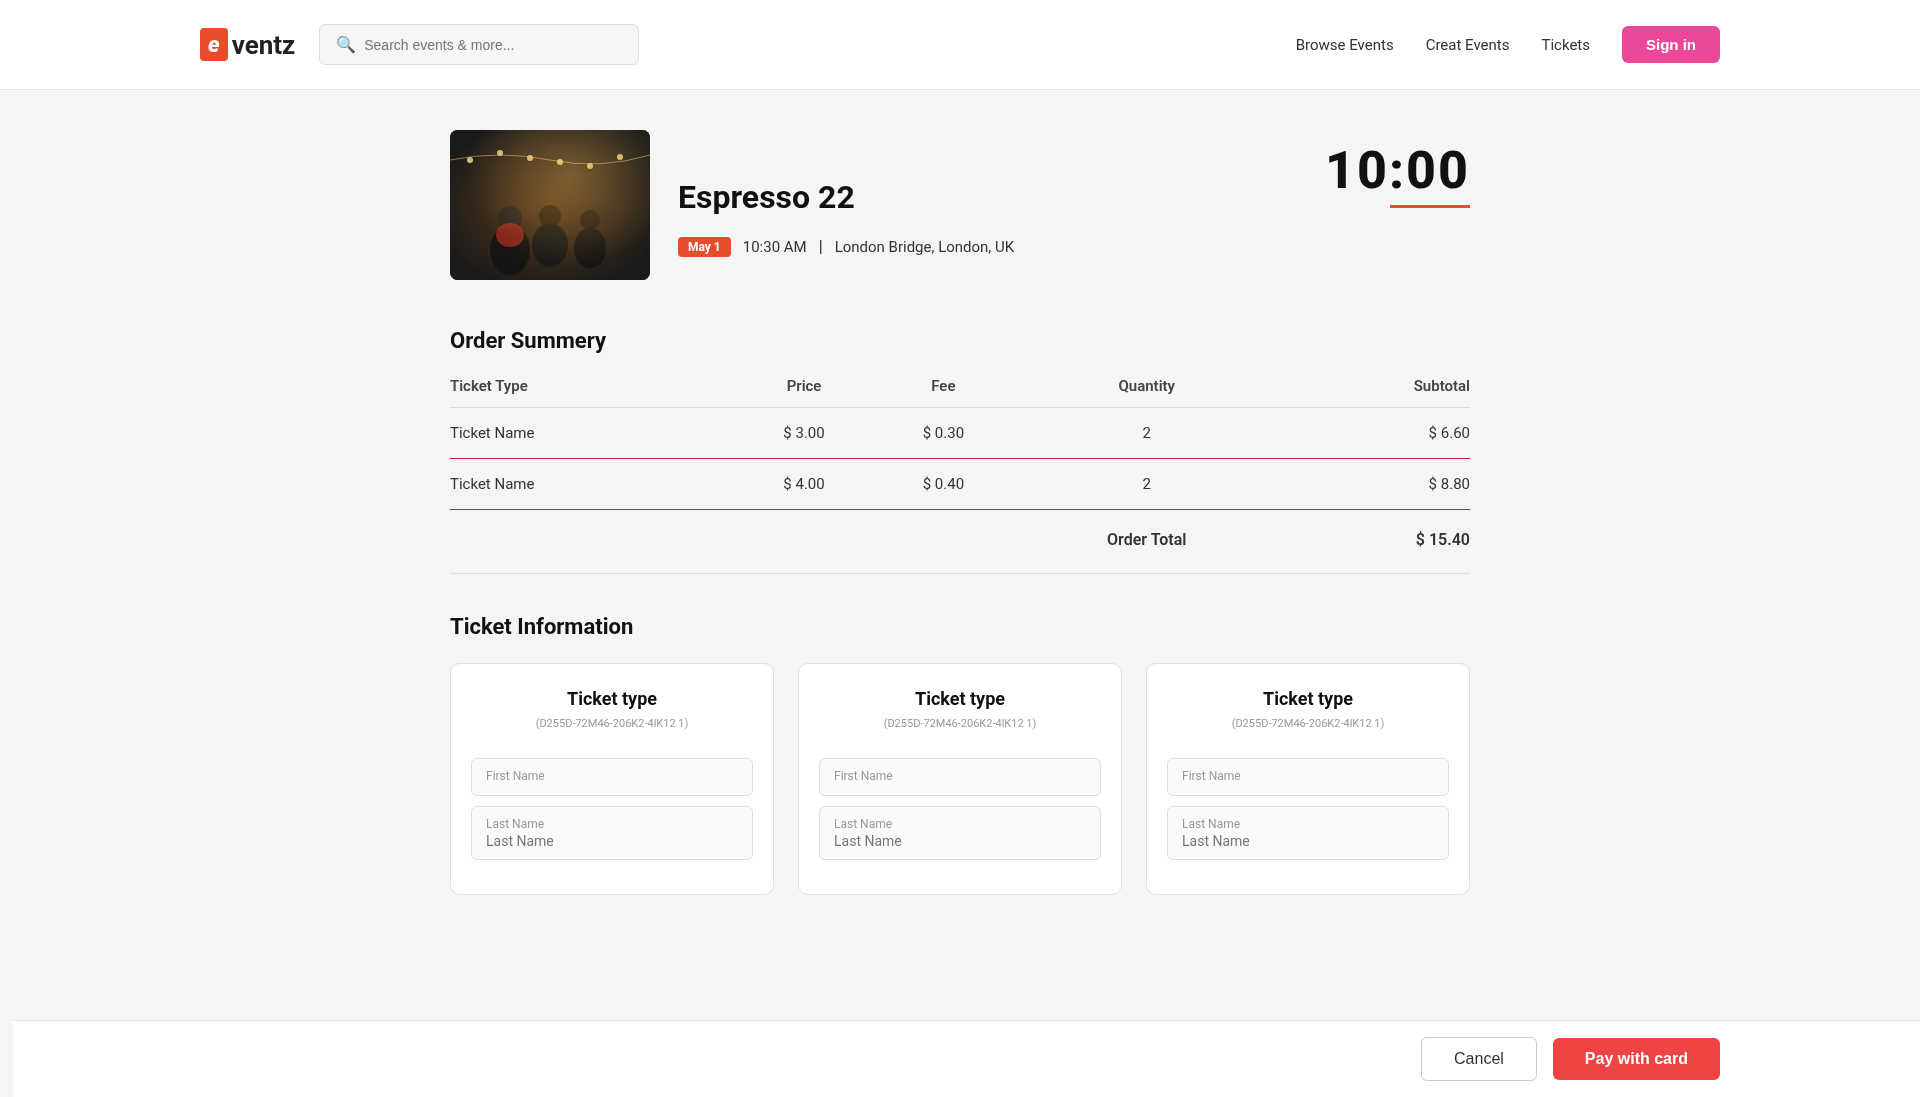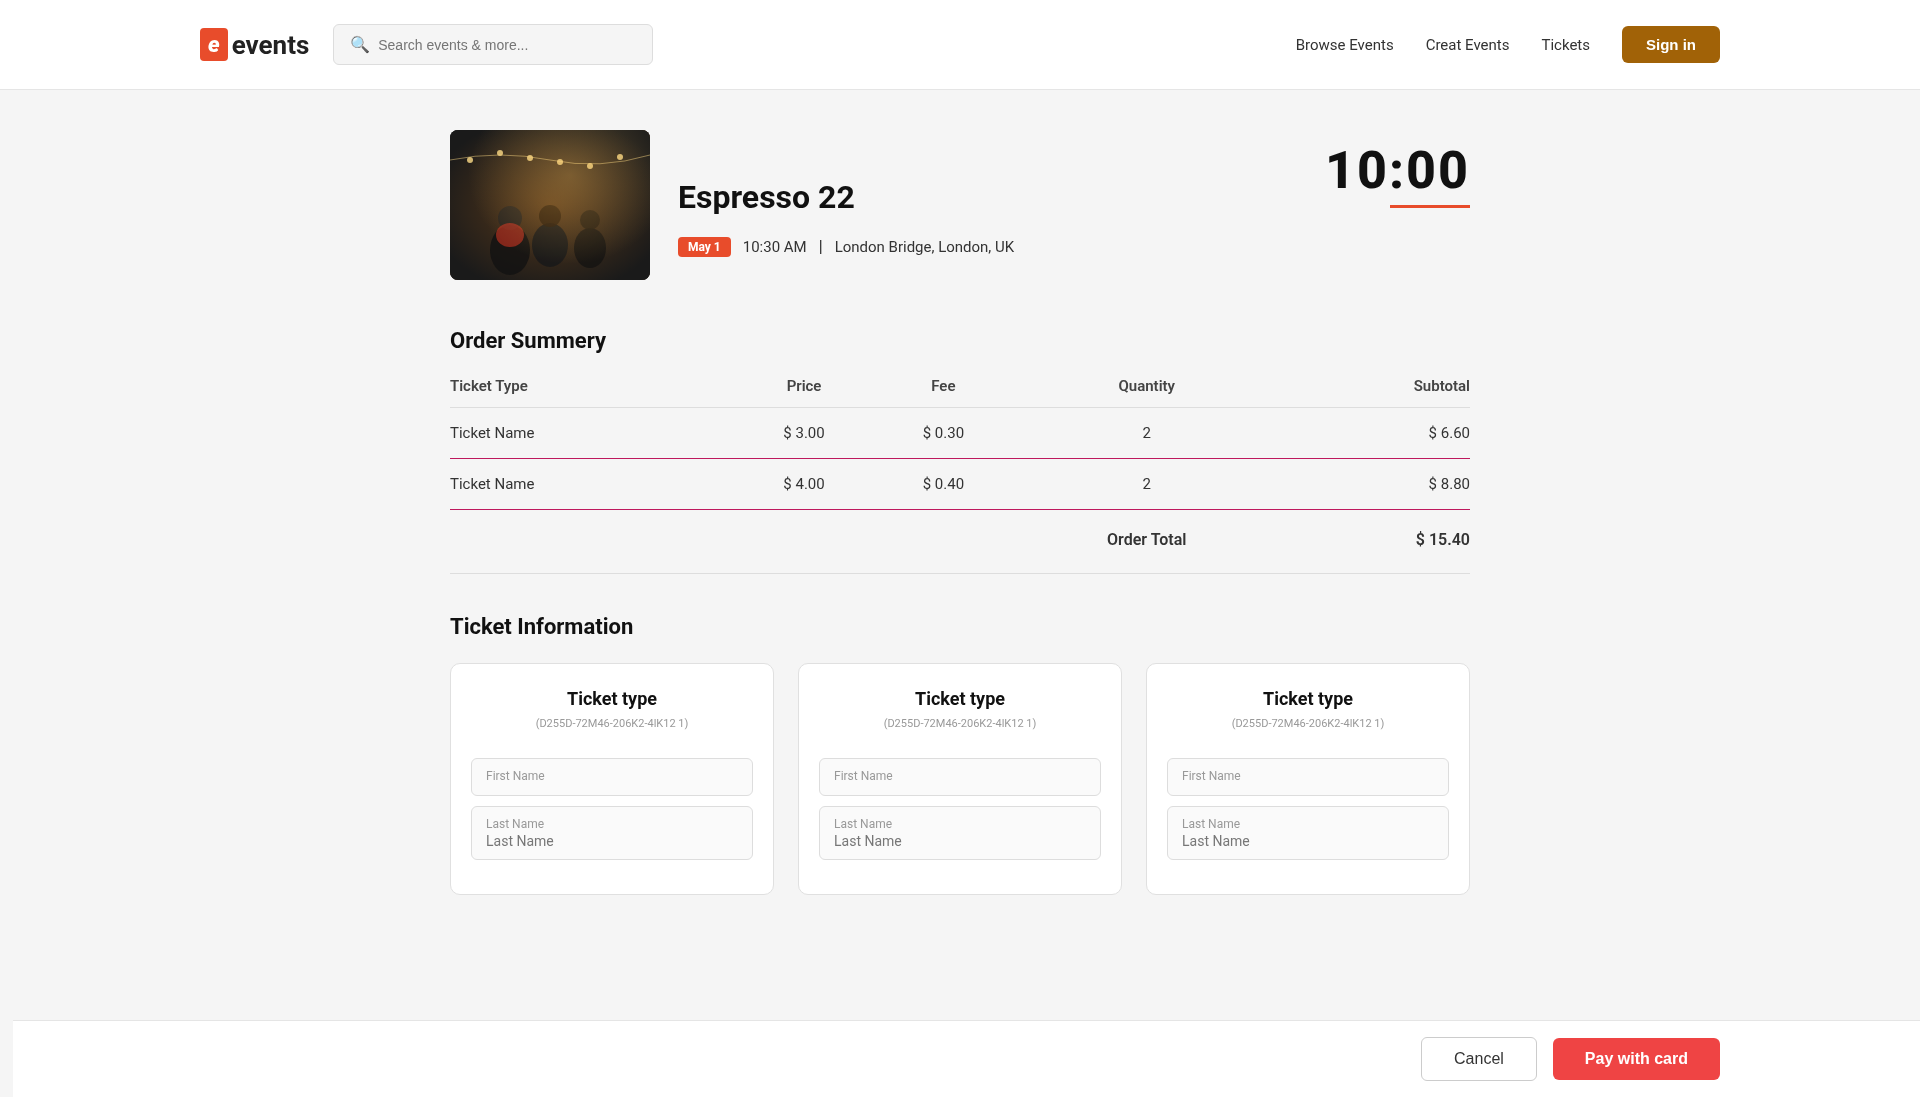--- a/index.html
+++ b/index.html
@@ -57,21 +57,21 @@
       align-items: center;
       gap: 32px;
     }
     .nav-link {
       font-size: 15px;
       color: #333;
       text-decoration: none;
       cursor: pointer;
     }
     .btn-signin {
-      background: #a16207;
+      background: #ec4899;
       color: #fff;
       border: none;
       border-radius: 6px;
       padding: 10px 24px;
       font-size: 15px;
       font-weight: 600;
       cursor: pointer;
     }
 
     
@@ -289,21 +289,21 @@
       cursor: pointer;
     }
   </style>
 </head>
 <body>
 
 <header class="header">
   <div style="display:flex;align-items:center;gap:24px;">
     <a class="logo">
       <span class="logo-icon">e</span>
-        <span>events</span>
+        <span>ventz</span>
     </a>
     <div class="search-bar">
       <span class="search-icon">🔍</span>
       <input type="text" placeholder="Search events &amp; more..." style="">
     </div>
   </div>
   <nav class="nav-links">
     <a class="nav-link">Browse Events</a>
     <a class="nav-link">Creat Events</a>
     <a class="nav-link">Tickets</a>

